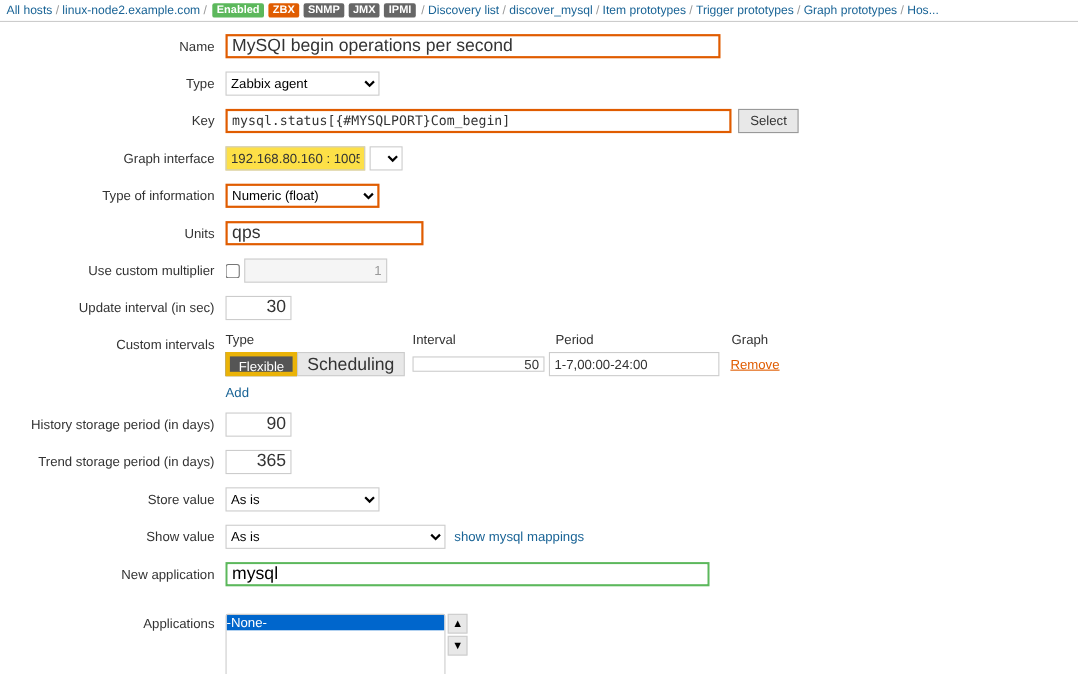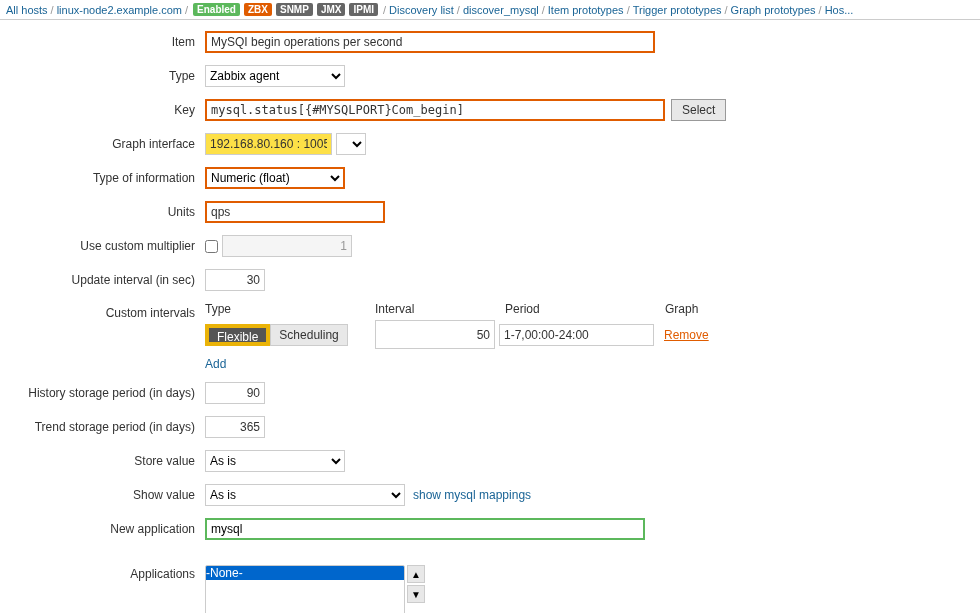--- a/index.html
+++ b/index.html
@@ -56,21 +56,21 @@
       text-align: right;
       width: 185px;
       padding-right: 10px;
       font-size: 12px;
       color: #333;
       flex-shrink: 0;
     }
     .form-control {
       border: 1px solid #ccc;
       padding: 2px 4px;
-      font-size: 12px;
+      font-size: 16px;
       height: 22px;
       background: #fff;
       color: #333;
     }
     .input-name {
       border: 2px solid #e05c00;
       width: 450px;
     }
     .input-key {
       border: 2px solid #e05c00;
@@ -197,31 +197,31 @@
       padding: 2px 8px;
       font-size: 12px;
       cursor: pointer;
       height: 22px;
     }
     .btn-scheduling {
       background: #e8e8e8;
       color: #333;
       border: 1px solid #ccc;
       padding: 2px 8px;
-      font-size: 12px;
+      font-size: 16px;
       cursor: pointer;
       height: 22px;
     }
     .ci-interval-input {
       width: 120px;
       text-align: right;
       border: 1px solid #ccc;
       padding: 2px 4px;
       font-size: 12px;
-      height: 29px;
+      height: 14px;
     }
     .ci-period-input {
       width: 155px;
       border: 1px solid #ccc;
       padding: 2px 4px;
       font-size: 12px;
       height: 22px;
     }
     .ci-action-link {
       color: #e05c00;
@@ -321,21 +321,21 @@
   <span class="topnav-item">Trigger prototypes</span>
   <span class="topnav-sep">/</span>
   <span class="topnav-item">Graph prototypes</span>
   <span class="topnav-sep">/</span>
   <span class="topnav-item">Hos...</span>
 </div>
 
 <div class="form-area">
 
   <div class="form-row">
-    <div class="form-label">Item</div>
+    <div class="form-label">Name</div>
     <input type="text" class="form-control input-name" value="MySQI begin operations per second" style="">
   </div>
 
   <div class="form-row">
     <div class="form-label">Type</div>
     <select class="select-type"><option>Zabbix agent</option></select>
   </div>
 
   <div class="form-row">
     <div class="form-label">Key</div>
@@ -415,21 +415,21 @@
 
   <div class="form-row">
     <div class="form-label">Show value</div>
     <select class="select-show"><option>As is</option></select>
     <a class="show-value-mapping-link">show mysql mappings</a>
   </div>
 
   <div class="form-row">
     <div class="form-label">New application</div>
     <div style="border: 2px solid #5cb85c; display:inline-flex; align-items:center; width: 440px;">
-      <input type="text" style="border: none; outline: none; width: 100%; font-size: 12px; padding: 2px 4px; height: 18px;" value="mysql">
+      <input type="text" style="border: none; outline: none; width: 100%; font-size: 16px; padding: 2px 4px; height: 18px;" value="mysql">
     </div>
   </div>
 
   <div class="form-row" style="align-items: flex-start; margin-top: 24px;">
     <div class="form-label" style="padding-top:2px;">Applications</div>
     <div style="display:flex; align-items:flex-start;">
       <select class="apps-select" size="3">
         <option style="background:#0066cc; color:#fff;">-None-</option>
       </select>
       <div class="apps-scroll-btns">

